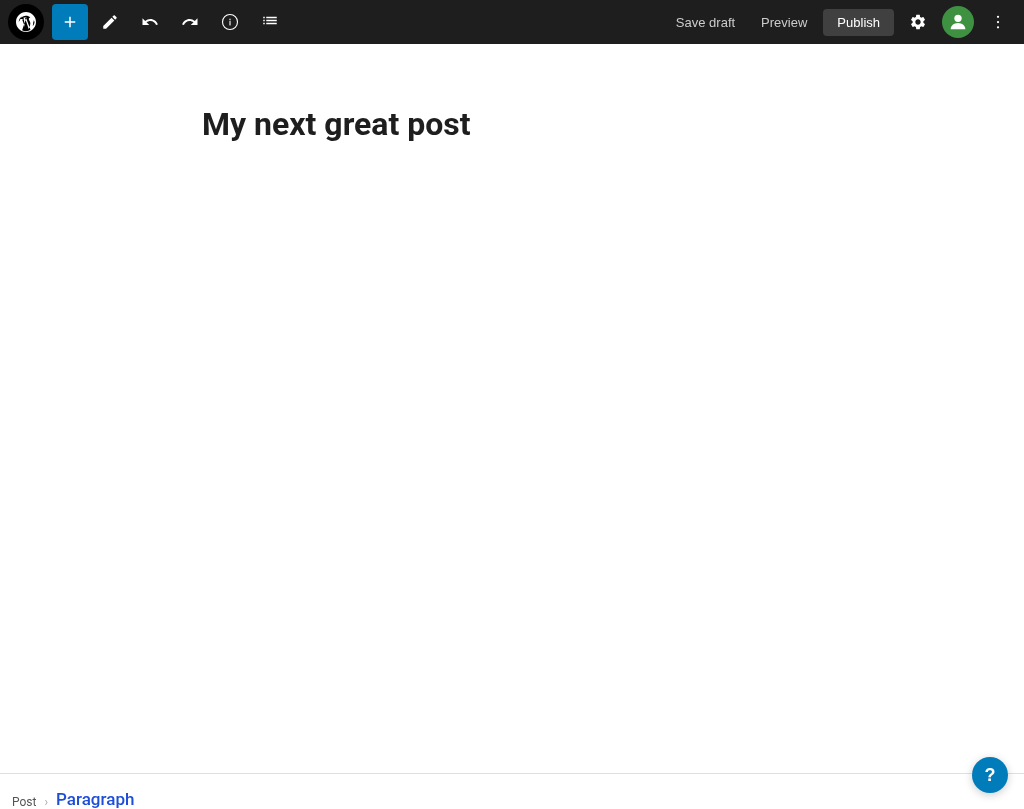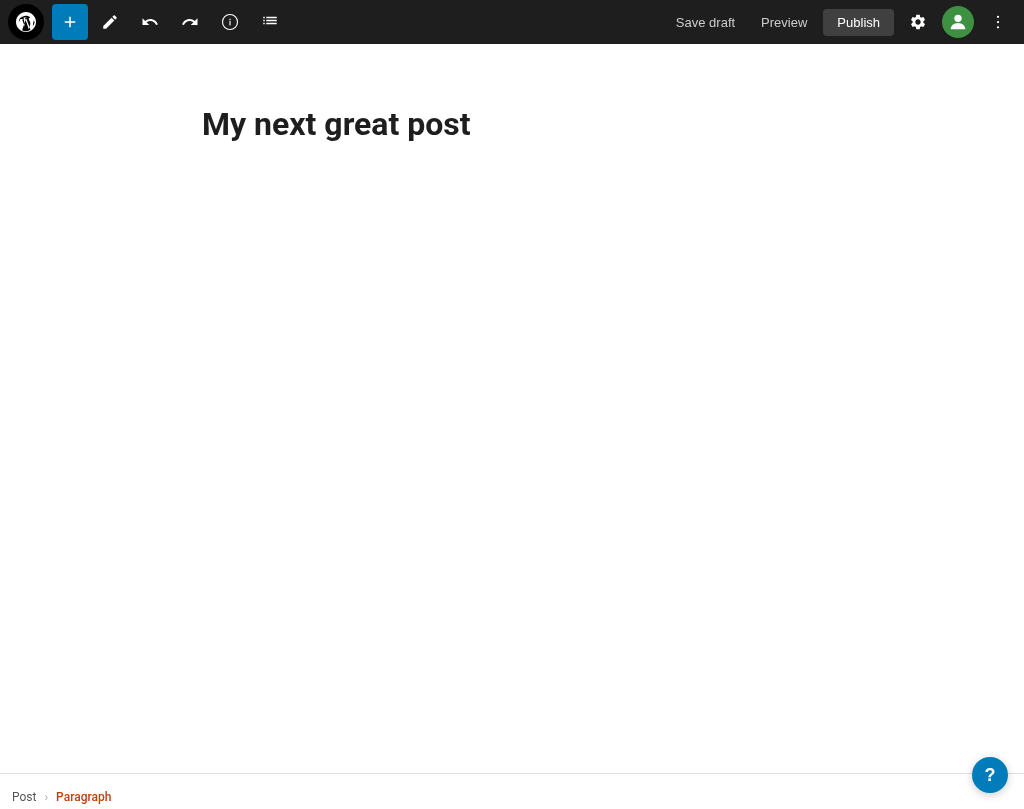--- a/index.html
+++ b/index.html
@@ -159,44 +159,44 @@
 
     .block-placeholder {
       font-size: 15px;
       color: #aaa;
       cursor: text;
     }
 
     
     #bottom-bar {
       display: flex;
-      align-items: flex-start;
+      align-items: flex-end;
       background: #fff;
       border-top: 1px solid #e0e0e0;
       height: 36px;
-      padding: 16px 12px;
+      padding: 0 12px;
       gap: 4px;
       flex-shrink: 0;
     }
 
     .breadcrumb-item {
       font-size: 12px;
       color: #555;
       cursor: pointer;
     }
 
     .breadcrumb-sep {
       font-size: 12px;
       color: #aaa;
       margin: 0 4px;
     }
 
     .breadcrumb-current {
-      font-size: 12px;
-      color: #c2410c;
+      font-size: 17px;
+      color: #1d4ed8;
       font-weight: 500;
     }
 
     
     .help-btn {
       position: fixed;
       bottom: 16px;
       right: 16px;
       width: 36px;
       height: 36px;

